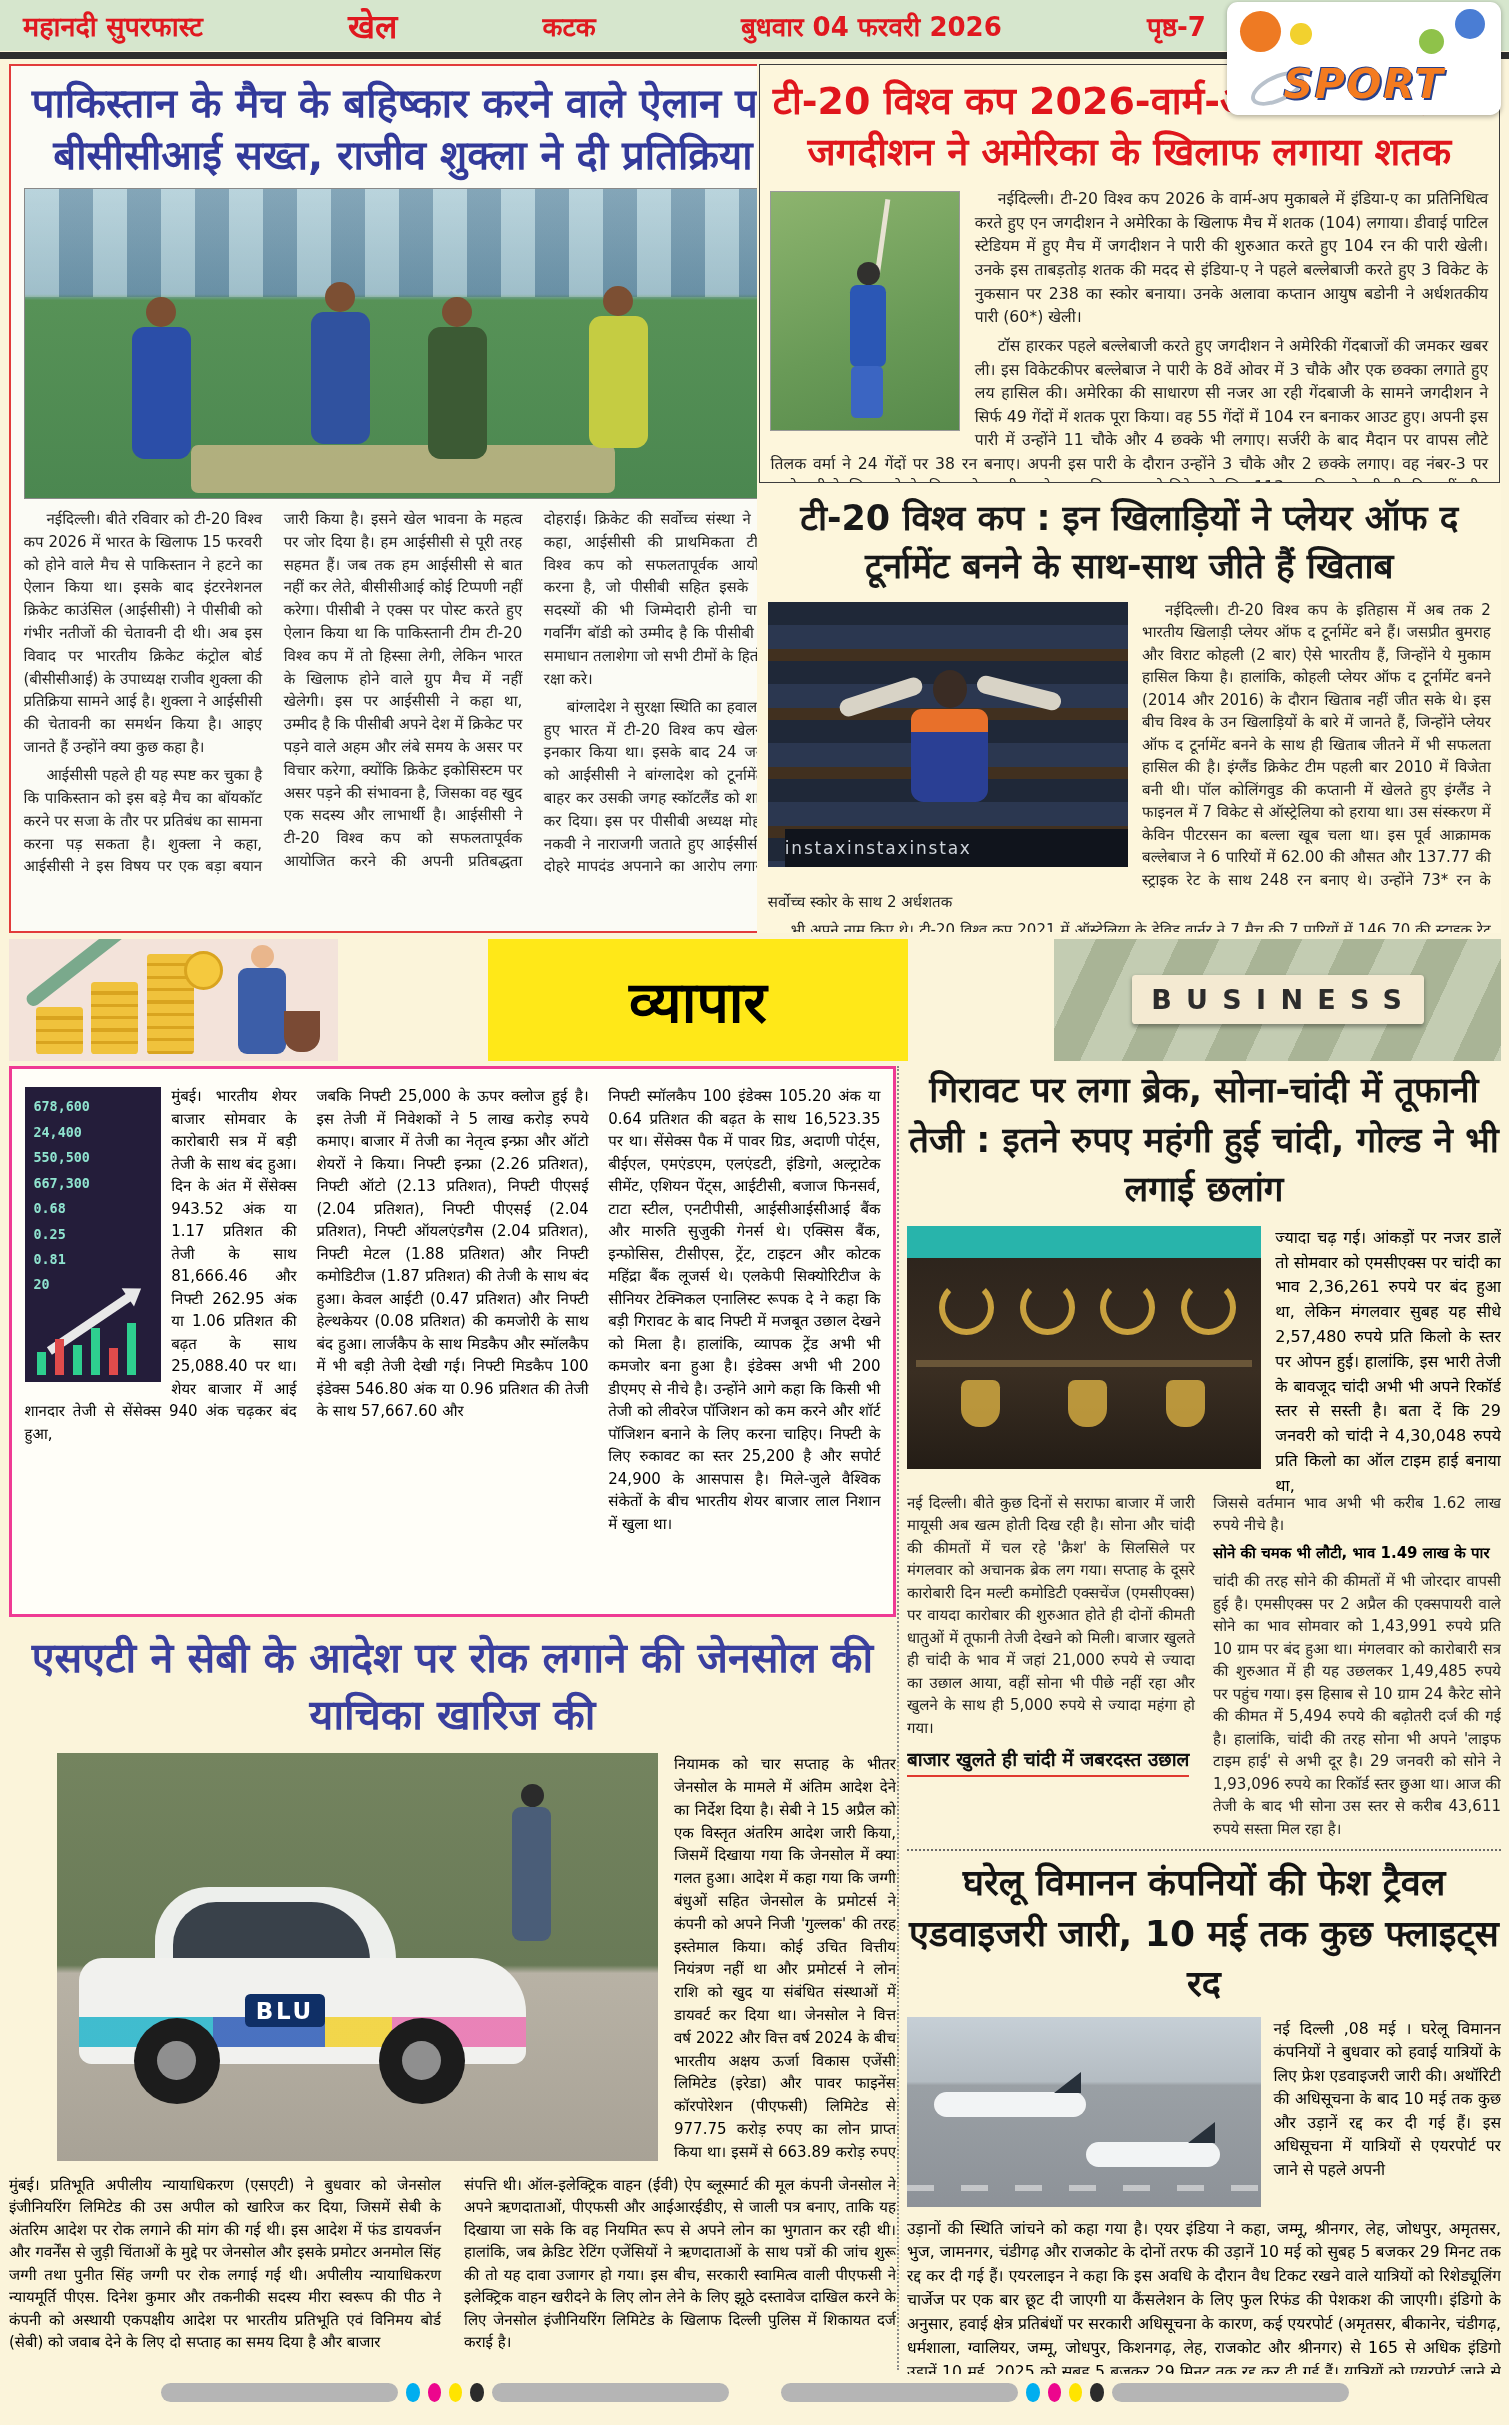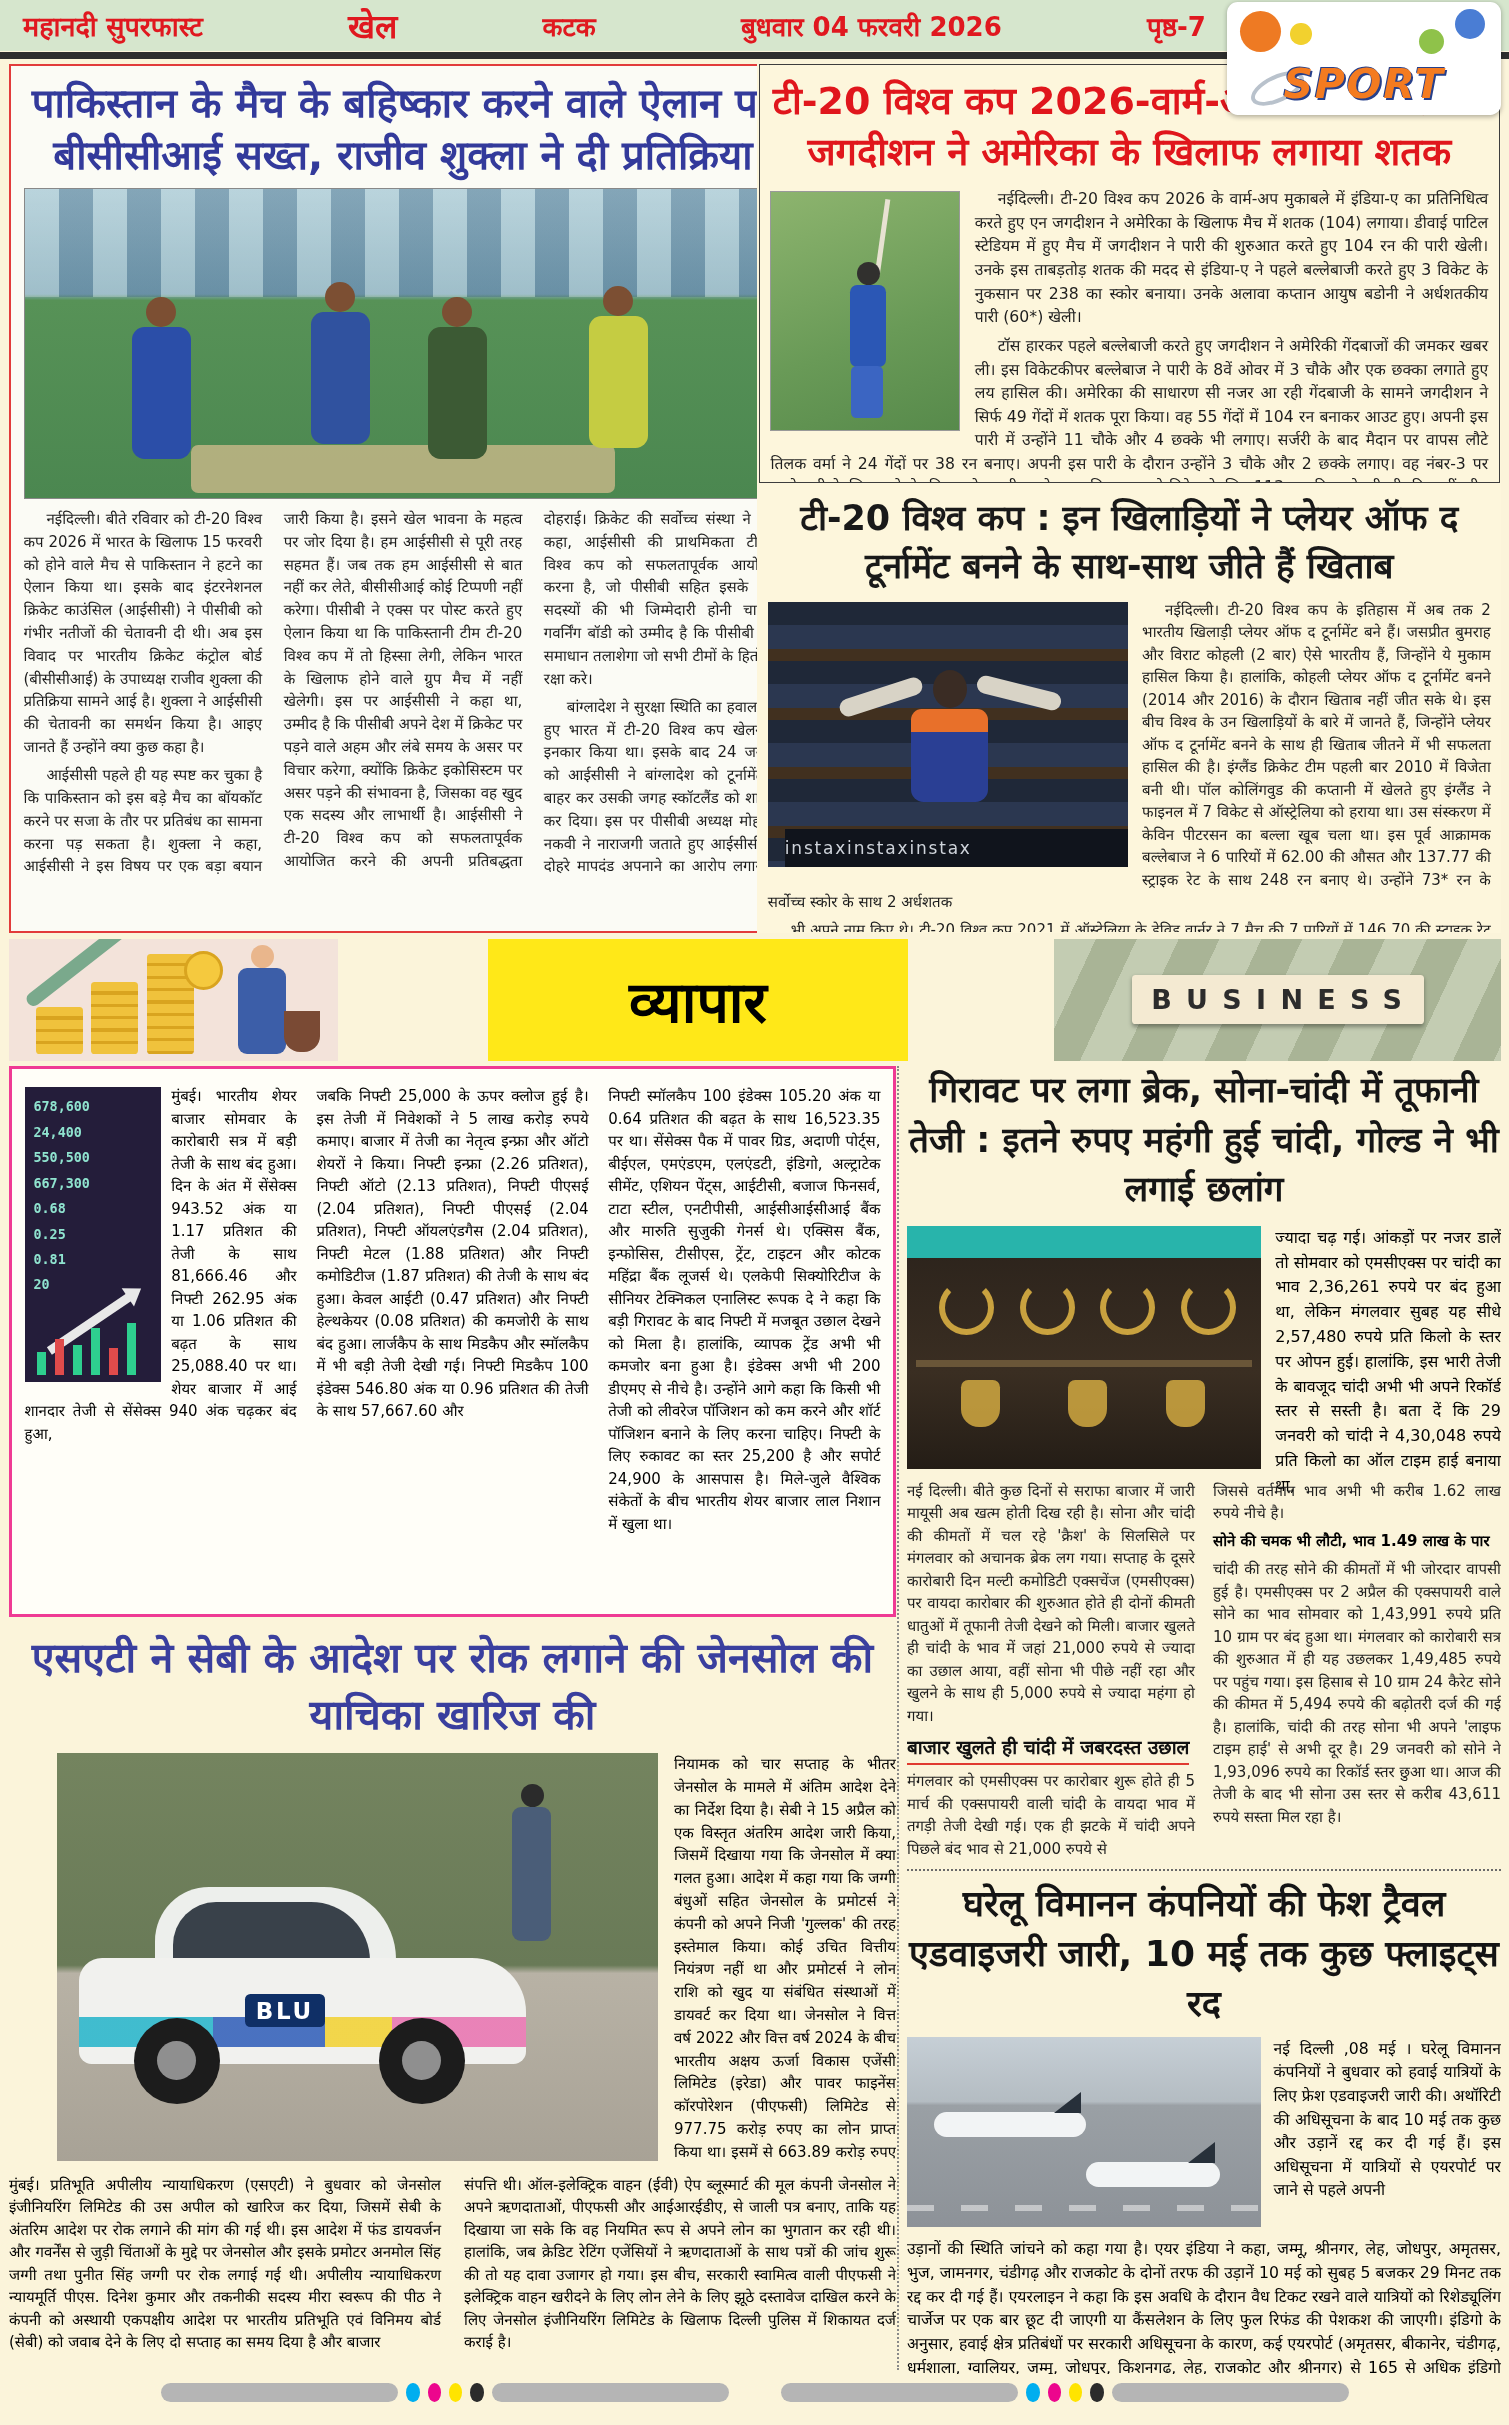--- a/index.html
+++ b/index.html
@@ -135,21 +135,21 @@
   .h-gold { color:#161616; font-size:35px; line-height:1.42; }
   .gold-row1 { display:flex; gap:14.3px; margin-top:10.7px; height:245px; }
   .jewelry-photo { width:354px; height:243px; position:relative; overflow:hidden; background:linear-gradient(180deg,#2a221b 0%,#3a2e22 60%,#241d16 100%); }
   .jw-band { position:absolute; left:0; top:0; width:100%; height:32px; background:#28b4ab; }
   .jw-shelf { position:absolute; left:9px; top:134px; width:336px; height:7.2px; background:#6a5638; }
   .necklace { position:absolute; top:54px; width:55px; height:55px; border-radius:50%; border:6.3px solid #c9a23f; border-top-color:transparent; }
   .n1{left:32px;} .n2{left:113px;} .n3{left:193px;} .n4{left:274px;}
   .jw-item { position:absolute; top:154px; width:39px; height:47px; background:#c9a23f; border-radius:7.2px 7.2px 18px 18px; opacity:.9; }
   .j1{left:54px;} .j2{left:161px;} .j3{left:259px;}
   .gold-beside { flex:1; font-size:16px; line-height:1.55; text-align:justify; }
-  .gold-row2 { display:flex; gap:18px; margin-top:9px; font-size:15px; line-height:1.5; }
+  .gold-row2 { display:flex; gap:18px; margin-top:21px; font-size:15px; line-height:1.5; }
   .gold-col { flex:1; text-align:justify; }
   .gold-sub1 { font-size:19px; color:#111; border-bottom:2.7px solid #e03a2f; display:inline-block; padding-bottom:1.8px; margin:5.4px 0; font-weight:bold; }
   .gold-sub2 { font-weight:bold; margin:5.4px 0; }
   .h-air { color:#141414; font-size:36px; line-height:1.4; margin-bottom:7.2px; }
   .air-row { display:flex; gap:12.5px; height:191px; }
   .plane-photo { width:354px; height:190px; position:relative; overflow:hidden;
     background:linear-gradient(180deg,#c6cfd6 0%,#b4bcc2 34%,#9aa0a5 36%,#8d9298 100%); }
   .plane { position:absolute; width:152px; height:25px; background:#f2f4f5; border-radius:12.5px; }
   .plane:before { content:""; position:absolute; right:5.4px; top:-19.7px; border-right:27px solid #27303a; border-top:21.5px solid transparent; }
   .pl1 { left:27px; top:75px; } .pl2 { left:179px; top:125px; width:134px; }
@@ -332,21 +332,20 @@
         <div class="jw-item j1"></div>
         <div class="jw-item j2"></div>
         <div class="jw-item j3"></div>
       </div>
       <div class="gold-beside">ज्यादा चढ़ गई। आंकड़ों पर नजर डालें तो सोमवार को एमसीएक्स पर चांदी का भाव 2,36,261 रुपये पर बंद हुआ था, लेकिन मंगलवार सुबह यह सीधे 2,57,480 रुपये प्रति किलो के स्तर पर ओपन हुई। हालांकि, इस भारी तेजी के बावजूद चांदी अभी भी अपने रिकॉर्ड स्तर से सस्ती है। बता दें कि 29 जनवरी को चांदी ने 4,30,048 रुपये प्रति किलो का ऑल टाइम हाई बनाया था,</div>
     </div>
     <div class="gold-row2">
       <div class="gold-col">
         <p class="bodytext">नई दिल्ली। बीते कुछ दिनों से सराफा बाजार में जारी मायूसी अब खत्म होती दिख रही है। सोना और चांदी की कीमतों में चल रहे 'क्रैश' के सिलसिले पर मंगलवार को अचानक ब्रेक लग गया। सप्ताह के दूसरे कारोबारी दिन मल्टी कमोडिटी एक्सचेंज (एमसीएक्स) पर वायदा कारोबार की शुरुआत होते ही दोनों कीमती धातुओं में तूफानी तेजी देखने को मिली। बाजार खुलते ही चांदी के भाव में जहां 21,000 रुपये से ज्यादा का उछाल आया, वहीं सोना भी पीछे नहीं रहा और खुलने के साथ ही 5,000 रुपये से ज्यादा महंगा हो गया।</p>
         <div class="gold-sub1">बाजार खुलते ही चांदी में जबरदस्त उछाल</div>
-        <p class="bodytext">मंगलवार को एमसीएक्स पर कारोबार शुरू होते ही 5 मार्च की एक्सपायरी वाली चांदी के वायदा भाव में तगड़ी तेजी देखी गई। एक ही झटके में चांदी अपने पिछले बंद भाव से 21,000 रुपये से</p>
       </div>
       <div class="gold-col">
         <p class="bodytext">जिससे वर्तमान भाव अभी भी करीब 1.62 लाख रुपये नीचे है।</p>
         <div class="gold-sub2">सोने की चमक भी लौटी, भाव 1.49 लाख के पार</div>
         <p class="bodytext">चांदी की तरह सोने की कीमतों में भी जोरदार वापसी हुई है। एमसीएक्स पर 2 अप्रैल की एक्सपायरी वाले सोने का भाव सोमवार को 1,43,991 रुपये प्रति 10 ग्राम पर बंद हुआ था। मंगलवार को कारोबारी सत्र की शुरुआत में ही यह उछलकर 1,49,485 रुपये पर पहुंच गया। इस हिसाब से 10 ग्राम 24 कैरेट सोने की कीमत में 5,494 रुपये की बढ़ोतरी दर्ज की गई है। हालांकि, चांदी की तरह सोना भी अपने 'लाइफ टाइम हाई' से अभी दूर है। 29 जनवरी को सोने ने 1,93,096 रुपये का रिकॉर्ड स्तर छुआ था। आज की तेजी के बाद भी सोना उस स्तर से करीब 43,611 रुपये सस्ता मिल रहा है।</p>
       </div>
     </div>
 
     <div class="dotted-h"></div>
     <div class="headline h-air">घरेलू विमानन कंपनियों की फेश ट्रैवल एडवाइजरी जारी, 10 मई तक कुछ फ्लाइट्स रद</div>

